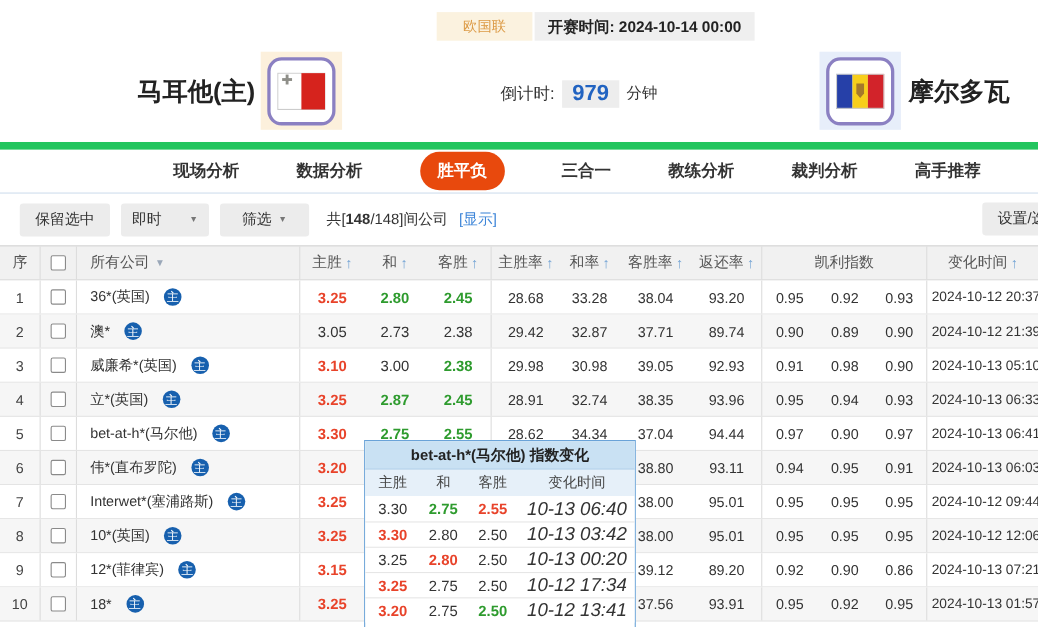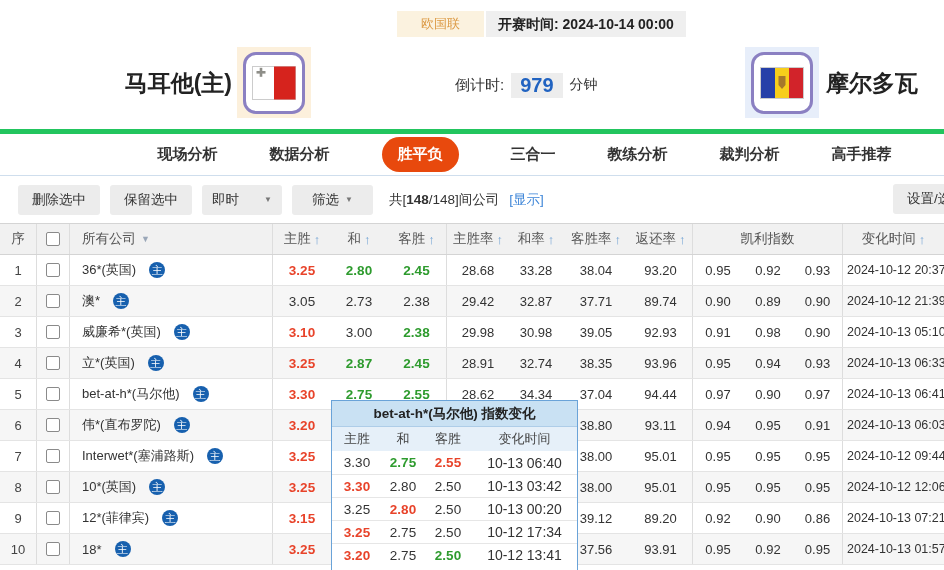--- a/index.html
+++ b/index.html
@@ -18,21 +18,21 @@
   .flagbox { position:absolute; top:47px; width:74px; height:71px; display:flex; align-items:center; justify-content:center; }
   .home-flagbox { left:237px; background:#fcf0dc; }
   .away-flagbox { left:745px; background:#e7eefa; }
   .flag-inner { width:62px; height:62px; background:#fff; border:3px solid #8b80c2; border-radius:13px; display:flex; align-items:center; justify-content:center; }
   .countdown { position:absolute; left:455px; top:71px; height:28px; display:flex; align-items:center; gap:7px; }
   .countdown-label { font-size:15px; color:#333; }
   .countdown-value { background:#ededed; color:#2163c1; font-size:20px; font-weight:700; padding:1px 9px; }
   .countdown-unit { font-size:14px; color:#333; }
 
   
-  .nav { height:47px; border-top:5px solid #22c55e; border-bottom:1px solid #cfdeed;
+  .nav { height:47px; border-top:7px solid #22c55e; border-bottom:1px solid #cfdeed;
          display:flex; align-items:center; justify-content:center; gap:52px; padding-left:105px; }
   .tab { font-size:15px; font-weight:700; color:#333; cursor:pointer; white-space:nowrap; }
   .tab.active { background:#e8490d; color:#fff; padding:8px 16px; border-radius:18px; }
 
   
   .toolbar { position:relative; height:47px; display:flex; align-items:center; gap:10px; padding-left:18px; font-size:13.5px; }
   .tbtn { background:#ececec; color:#333; height:30px; line-height:30px; padding:0 14px; border-radius:3px; cursor:pointer; white-space:nowrap; }
   .tselect { background:#ececec; height:30px; border-radius:3px; display:flex; align-items:center; cursor:pointer; }
   .tselect.wide { width:80px; justify-content:space-between; padding:0 10px; }
   .tselect.slim { padding:0 20px; gap:6px; }
@@ -65,21 +65,21 @@
   .rate, .kelly { color:#333; }
   .time-text { font-size:12.5px; color:#333; white-space:nowrap; }
 
   
   .popup { position:absolute; left:331px; top:400px; width:247px; height:172px; background:#fff; border:1px solid #6aa3d8; overflow:hidden; z-index:10; }
   .popup-title { height:26px; line-height:26px; background:#c9e1f3; border-bottom:1px solid #aecde8; text-align:center; font-size:13.5px; font-weight:700; color:#222; }
   .popup-grid { display:grid; grid-template-columns:50px 42px 48px 105px; align-items:center; text-align:center; }
   .popup-head { height:24px; background:#e6f0f9; font-size:13px; color:#444; }
   .popup-row { height:23px; border-top:1px solid #e6e6e6; font-size:13px; background:#fff; }
   .popup-row:first-of-type { border-top:none; }
-  .popup-time { font-size:14px; color:#333; white-space:nowrap; }
+  .popup-time { font-size:17px; color:#333; white-space:nowrap;font-style:italic; }
 </style>
 </head>
 <body>
 
 <div class="page">
 
   <div class="match-header">
     <div class="topbar">
       <span class="league-badge">欧国联</span>
       <span class="kickoff">
@@ -131,21 +131,20 @@
       <a class="tab">三合一</a>
 
       <a class="tab">教练分析</a>
 
       <a class="tab">裁判分析</a>
 
       <a class="tab">高手推荐</a>
     </div>
 
   <div class="toolbar">
-    <div class="tbtn">删除选中</div>
     <div class="tbtn">保留选中</div>
     <div class="tselect wide">
       <span>即时</span>
       <span class="caret">▼</span>
     </div>
     <div class="tselect slim">
       <span>筛选</span>
       <span class="caret">▼</span>
     </div>
     <div class="count-text"><span>共[</span><span class="count-bold">148</span><span>/148]间公司</span><span class="show-link">[显示]</span></div>

